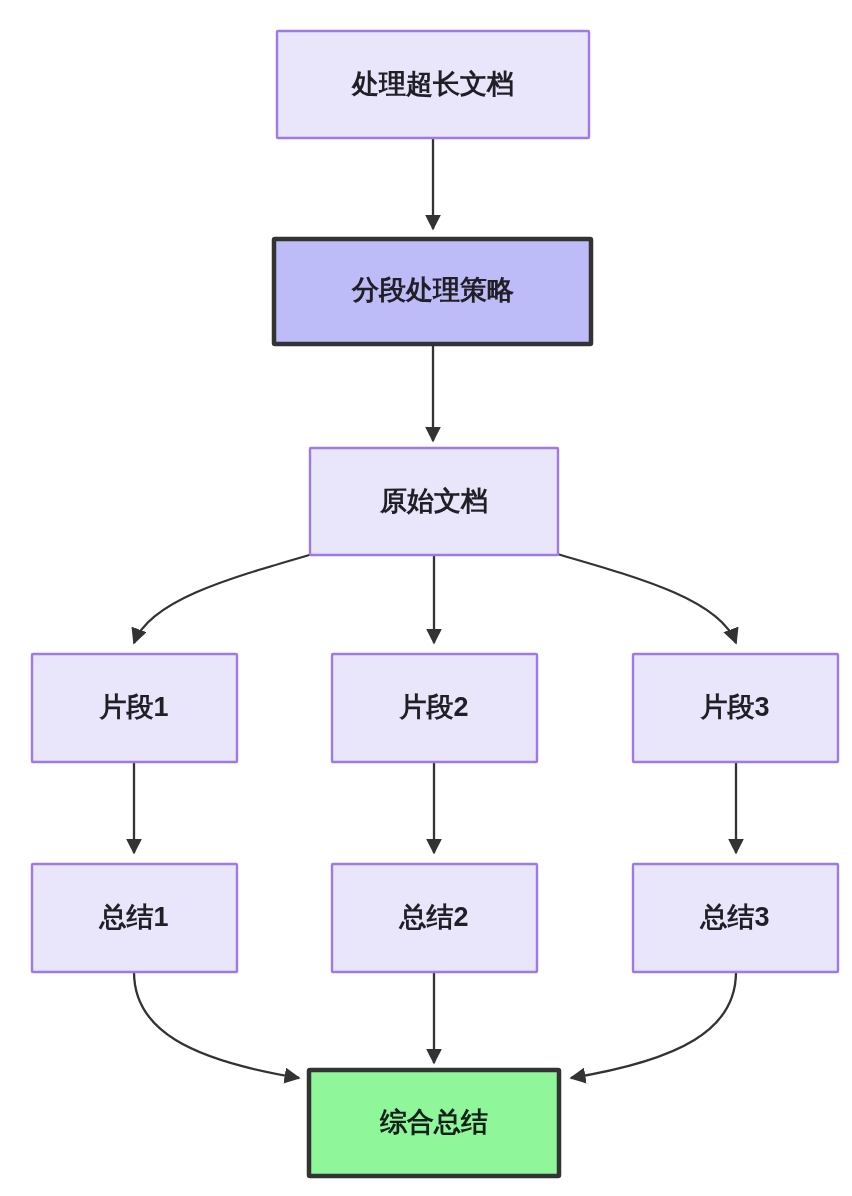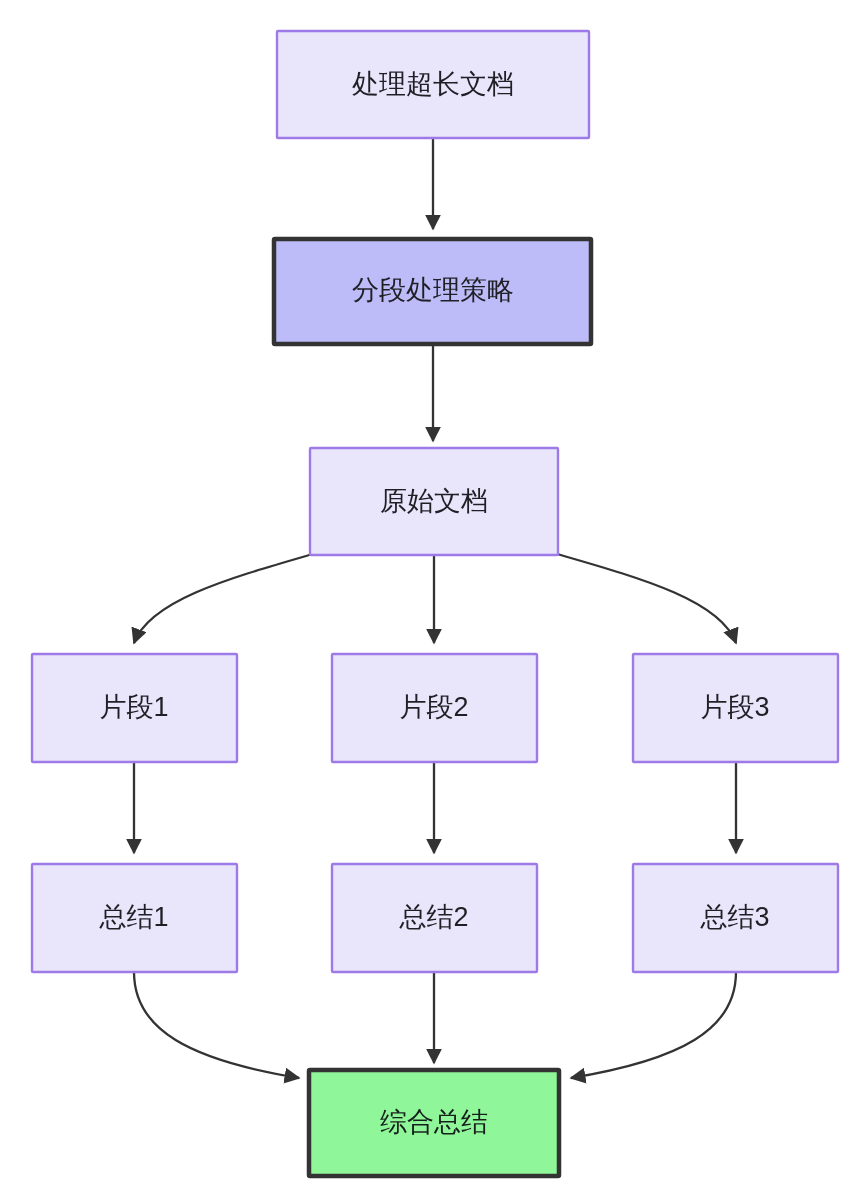--- a/index.html
+++ b/index.html
@@ -11,20 +11,21 @@
     width: 852px;
     height: 1196px;
     font-family: "Liberation Sans", "DejaVu Sans", sans-serif;
     overflow: hidden;
   }
   #flowchart-root {
     position: relative;
     width: 852px;
     height: 1196px;
     background: #ffffff;
+    font-weight: bold;
   }
   svg.diagram {
     position: absolute;
     top: 0;
     left: 0;
     width: 852px;
     height: 1196px;
   }
   .node-rect-normal {
     fill: #e9e6fc;

